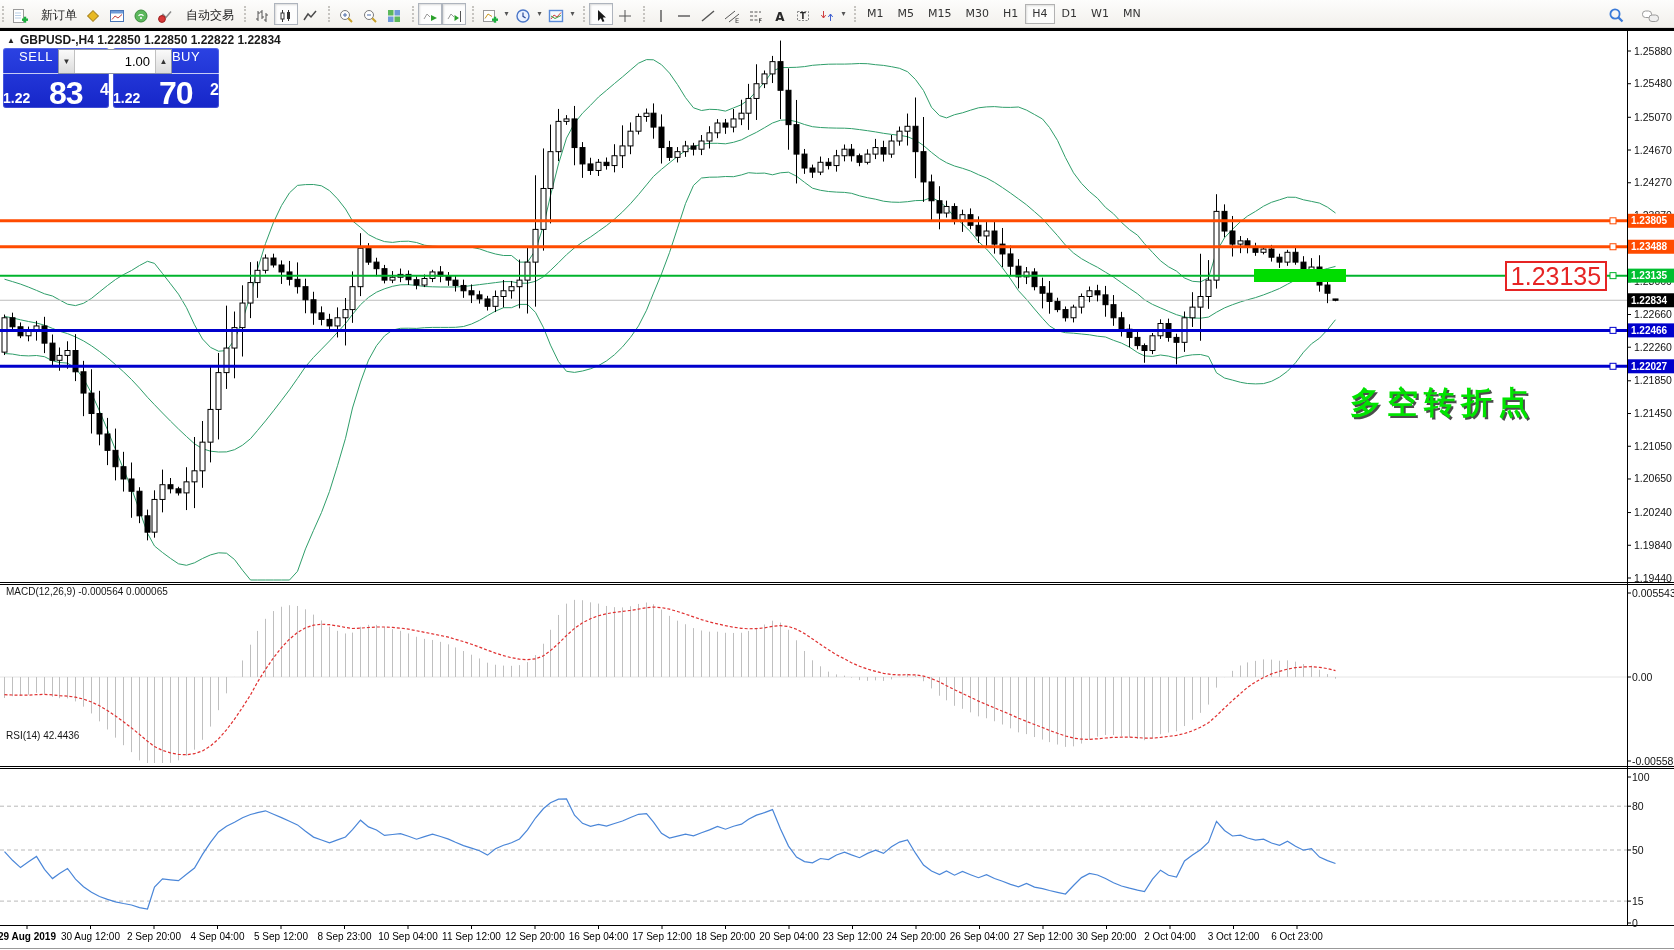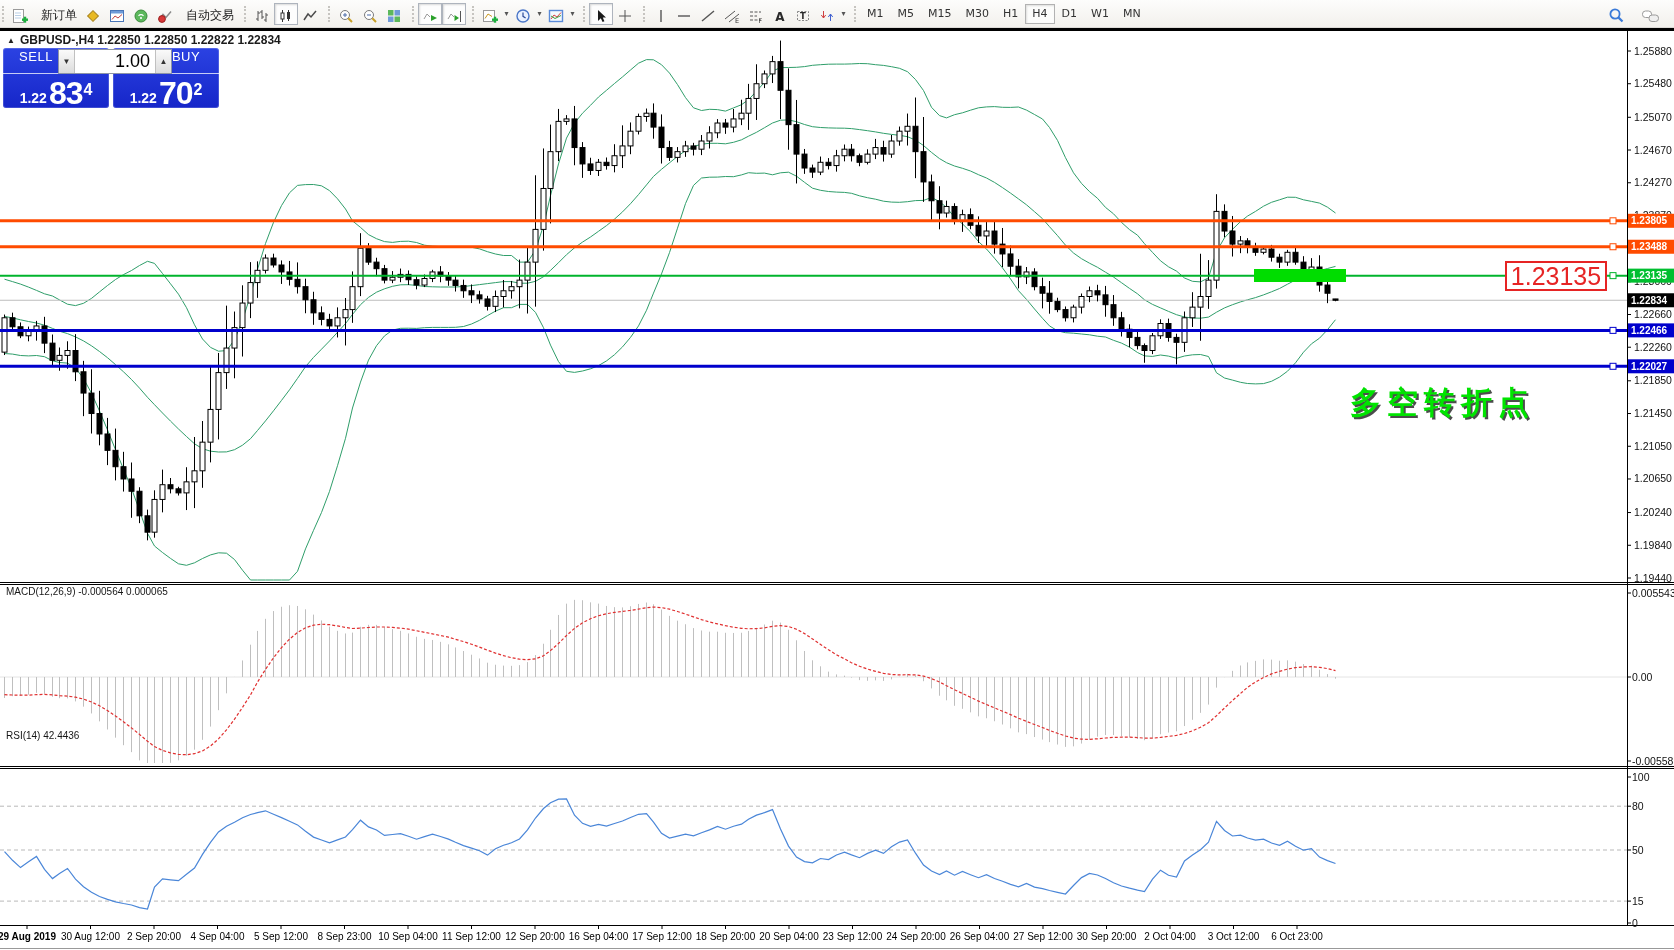--- a/index.html
+++ b/index.html
@@ -34,29 +34,29 @@
 
   
   .tpanel{position:absolute;left:3px;top:48px;width:218px;height:60px;z-index:4}
   .blk{position:absolute;top:0;width:106px;height:60px;border-radius:3px;
     background:linear-gradient(#2b42e2,#1626c9);box-shadow:inset 0 0 0 1px rgba(255,255,255,.18)}
   .blk.sell{left:0}.blk.buy{left:110px}
   .blk-top{height:25px;border-bottom:1px solid rgba(255,255,255,.75);display:flex;align-items:flex-start}
   .tp-lab{width:100%;text-align:center;font-size:13px;color:#fff;background:none;border:none;
     font-family:"Liberation Sans",sans-serif;letter-spacing:.5px}
   .blk.sell .tp-lab{padding-right:46px}.blk.buy .tp-lab{padding-left:46px}
-  .tp-price{height:34px;display:flex;align-items:flex-end;justify-content:center;color:#fff;padding-bottom:2px}
+  .tp-price{height:34px;display:flex;align-items:flex-end;justify-content:space-between;color:#fff;padding-bottom:2px}
   .pb{font-size:14px;font-weight:bold;margin-right:2px;line-height:20px}
   .pl{font-size:32px;font-weight:bold;line-height:30px;letter-spacing:-1px}
   .ps{font-size:16px;font-weight:bold;line-height:12px;margin-left:1px;transform:translateY(-12px)}
   .volwrap{position:absolute;left:55px;top:1px;width:112px;height:23px;display:flex;z-index:5;
     border:1px solid #8d94a6;background:#e9e9e9}
   .volbtn{width:20px;border:none;background:linear-gradient(#fafafa,#dcdcdc);font-size:8px;color:#333;padding:0}
   .vol-input{width:70px;border:none;border-left:1px solid #c0c0c0;border-right:1px solid #c0c0c0;
-    text-align:right;font-size:18px;padding:0 5px;font-family:"Liberation Sans",sans-serif}
+    text-align:right;font-size:13px;padding:0 5px;font-family:"Liberation Sans",sans-serif}
 
   
   .ind-label{position:absolute;left:6px;z-index:4;font-size:10px;color:#161616}
   #macd-label{top:586px}
   #rsi-label{top:730px}
 
   
   .callout{position:absolute;left:1505px;top:261px;width:98px;height:26px;z-index:4;background:#fff;
     border:2px solid #e62424;color:#e62424;font-size:25px;line-height:26px;text-align:center;
     font-family:"Liberation Sans",sans-serif}

